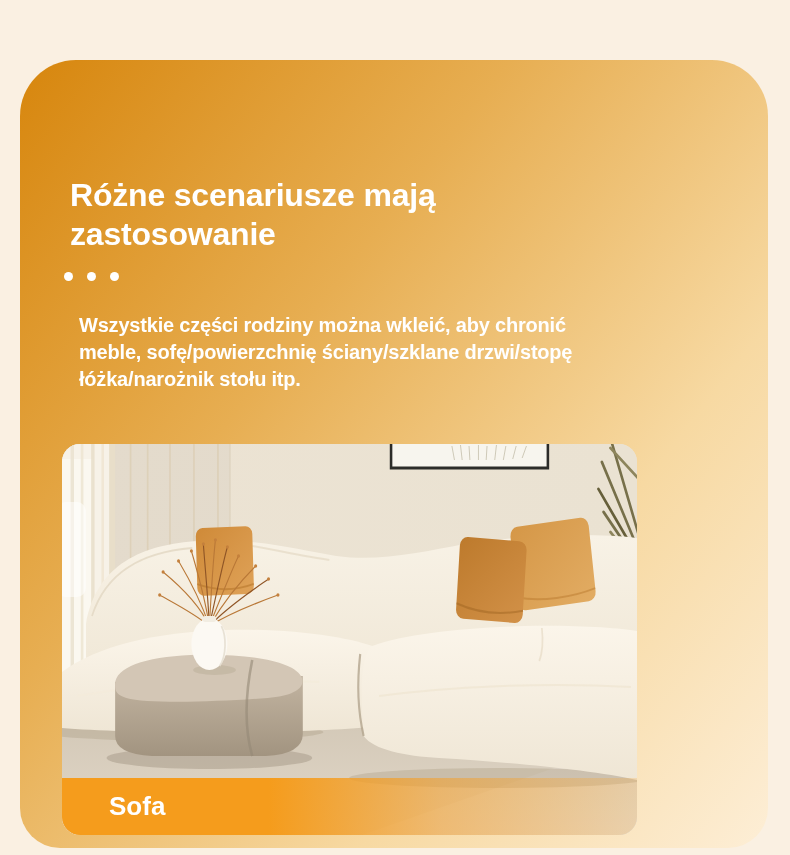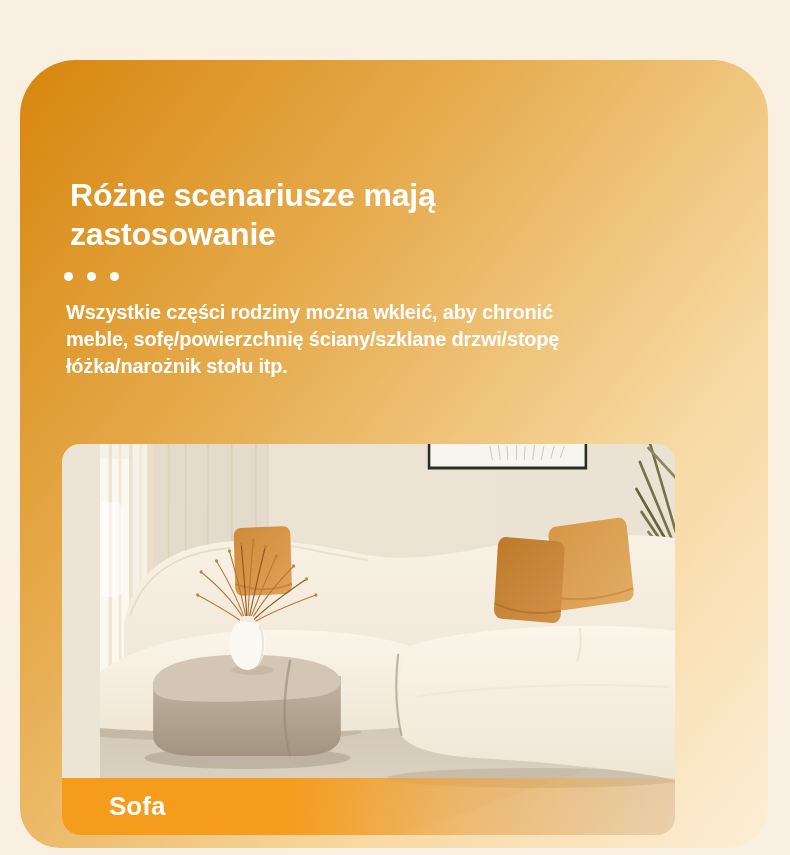--- a/index.html
+++ b/index.html
@@ -17,27 +17,27 @@
     position:absolute;left:42px;top:108px;width:470px;margin:8px;
     font-size:32px;line-height:1.22;font-weight:700;color:var(--text,#fff);
     letter-spacing:-0.2px;
   }
   .dots{position:absolute;left:44px;top:212px;height:10px;}
   .dot{
     display:inline-block;width:9px;height:9px;border-radius:50%;
     background:var(--text,#fff);margin-right:14px;vertical-align:top;
   }
   .desc{
-    position:absolute;left:43px;top:236px;width:505px;margin:3px;
+    position:absolute;left:43px;top:236px;width:505px;margin:16px;
     font-size:20px;line-height:1.34;font-weight:700;color:var(--text,#fff);
     letter-spacing:-0.2px;
   }
   .photo{
     position:absolute;left:42px;top:384px;width:575px;height:391px;margin:0;
-    border-radius:18px;overflow:hidden;background:#ece4d5;padding-left:38px;
+    border-radius:18px;overflow:hidden;background:#ece4d5;
   }
   .photo svg{display:block;width:100%;height:100%;}
   .caption-bar{
     position:absolute;left:0;right:0;bottom:0;height:57px;
     background:linear-gradient(90deg,var(--bar1) 0%,var(--bar1) 36%,rgba(245,159,40,0.55) 66%,rgba(246,172,66,0.25) 100%);
   }
   .caption-bar span{
     display:block;padding-left:47px;line-height:56px;
     font-size:26px;font-weight:700;color:var(--text,#fff);
   }

